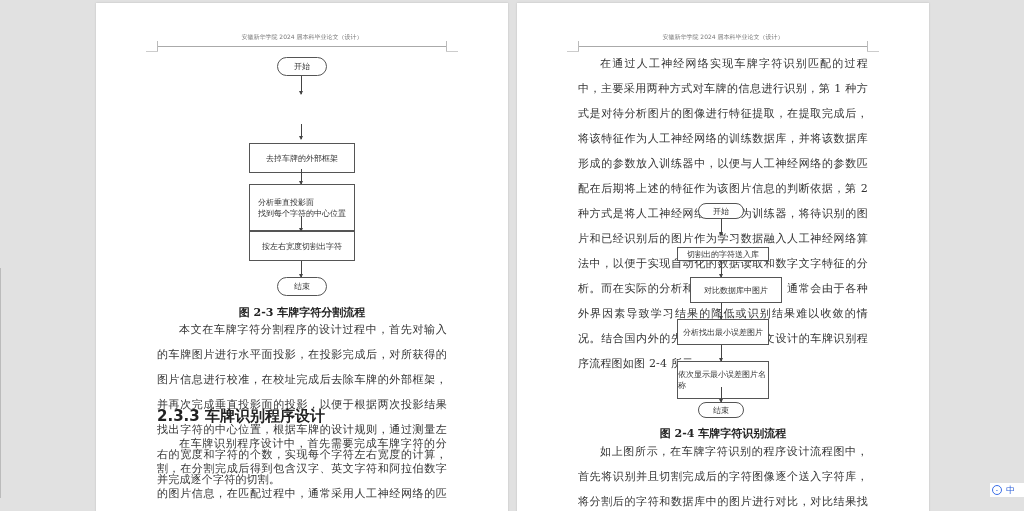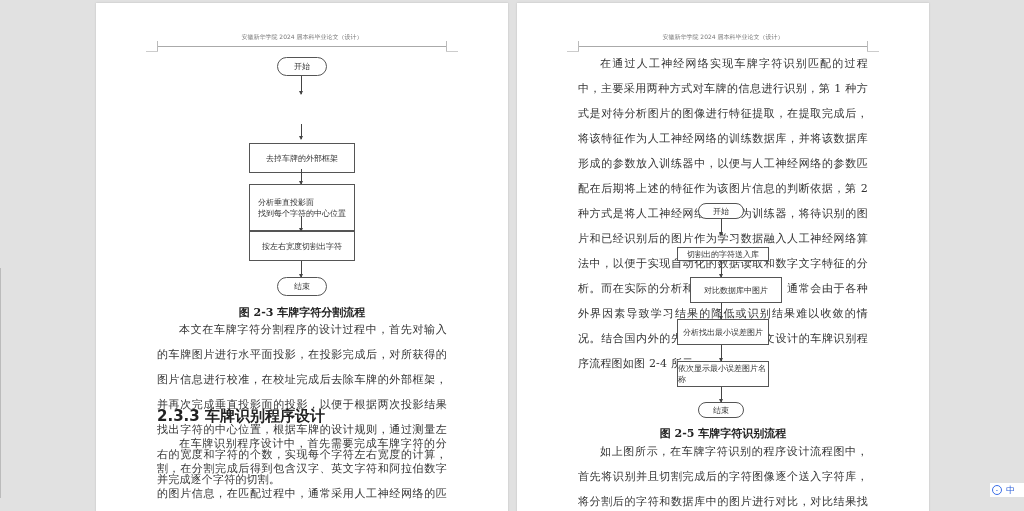--- a/index.html
+++ b/index.html
@@ -105,24 +105,24 @@
   <div class="para" style="left:61px;top:48px;width:290px;">在通过人工神经网络实现车牌字符识别匹配的过程中，主要采用两种方式对车牌的信息进行识别，第 1 种方式是对待分析图片的图像进行特征提取，在提取完成后，将该特征作为人工神经网络的训练数据库，并将该数据库形成的参数放入训练器中，以便与人工神经网络的参数匹配在后期将上述的特征作为该图片信息的判断依据，第 2 种方式是将人工神经网络算法作为训练器，将待识别的图片和已经识别后的图片作为学习数据融入人工神经网络算法中，以便于实现自动化的数据读取和数字文字特征的分析。而在实际的分析和程序设计过程中，通常会由于各种外界因素导致学习结果的降低或识别结果难以收敛的情况。结合国内外的先进研究经验，本文设计的车牌识别程序流程图如图 2-4 所示。</div>
 
   <div class="fc-node fc-term" style="left:181px;top:200px;width:46px;height:16px;">开始</div>
   <div class="fc-arrow" style="left:204px;top:216px;height:16px;"></div>
   <div class="fc-node" style="left:160px;top:244px;width:92px;height:14px;">切割出的字符送入库</div>
   <div class="fc-arrow" style="left:204px;top:258px;height:16px;"></div>
   <div class="fc-node" style="left:160px;top:274px;width:92px;height:26px;margin-left:13px;">对比数据库中图片</div>
   <div class="fc-arrow" style="left:204px;top:300px;height:16px;"></div>
   <div class="fc-node" style="left:160px;top:316px;width:92px;height:26px;">分析找出最小误差图片</div>
   <div class="fc-arrow" style="left:204px;top:342px;height:16px;"></div>
-  <div class="fc-node" style="left:160px;top:358px;width:92px;height:26px;">依次显示最小误差图片名称</div>
+  <div class="fc-node" style="left:160px;top:358px;width:92px;height:38px;">依次显示最小误差图片名称</div>
   <div class="fc-arrow" style="left:204px;top:384px;height:15px;"></div>
   <div class="fc-node fc-term" style="left:181px;top:399px;width:46px;height:16px;">结束</div>
-  <div class="caption" style="top:423px;">图 2-5 车牌字符识别流程</div>
+  <div class="caption" style="top:423px;">图 2-4 车牌字符识别流程</div>
 
   <div class="para" style="left:61px;top:436px;width:290px;">如上图所示，在车牌字符识别的程序设计流程图中，首先将识别并且切割完成后的字符图像逐个送入字符库，将分割后的字符和数据库中的图片进行对比，对比结果找出对比误差最小的图片，并将该结果作为该图片的识别结果，从而组合形成车牌的字符识别。</div>
 </div>
 
 <div id="ime-indicator">
   <span class="ime-circle">•</span>
   <span>中</span>
 </div>
 
 </body></html>

